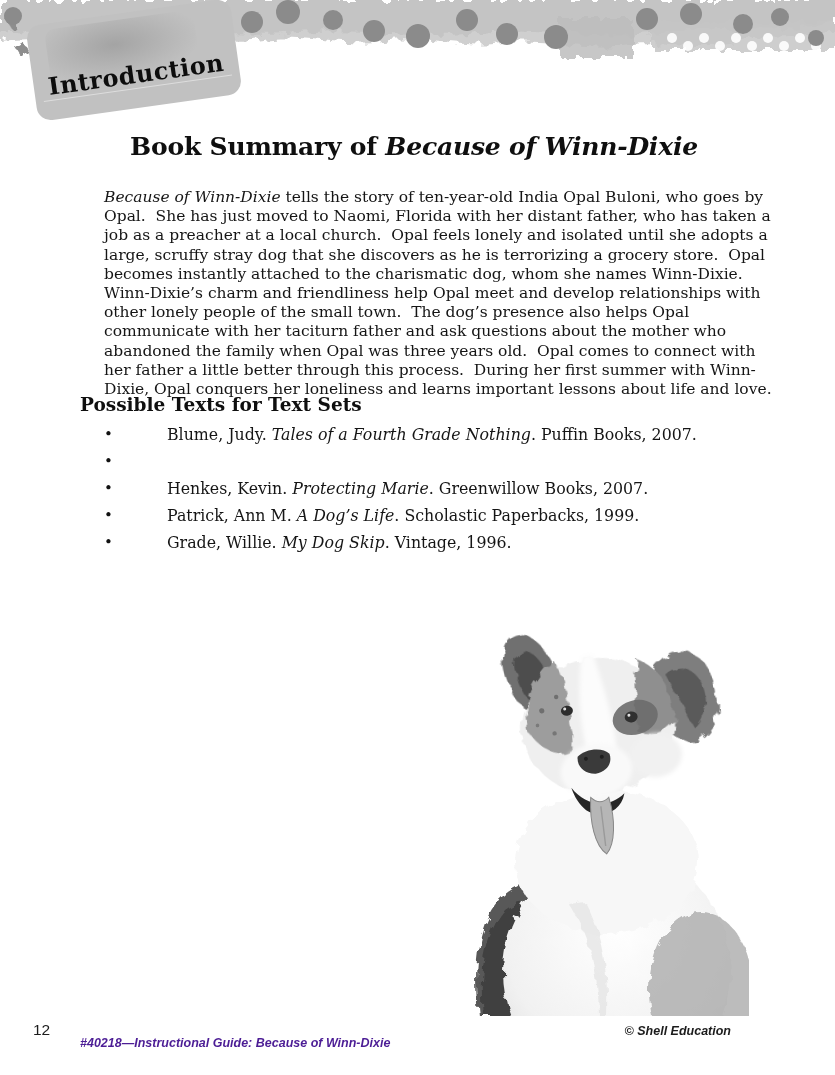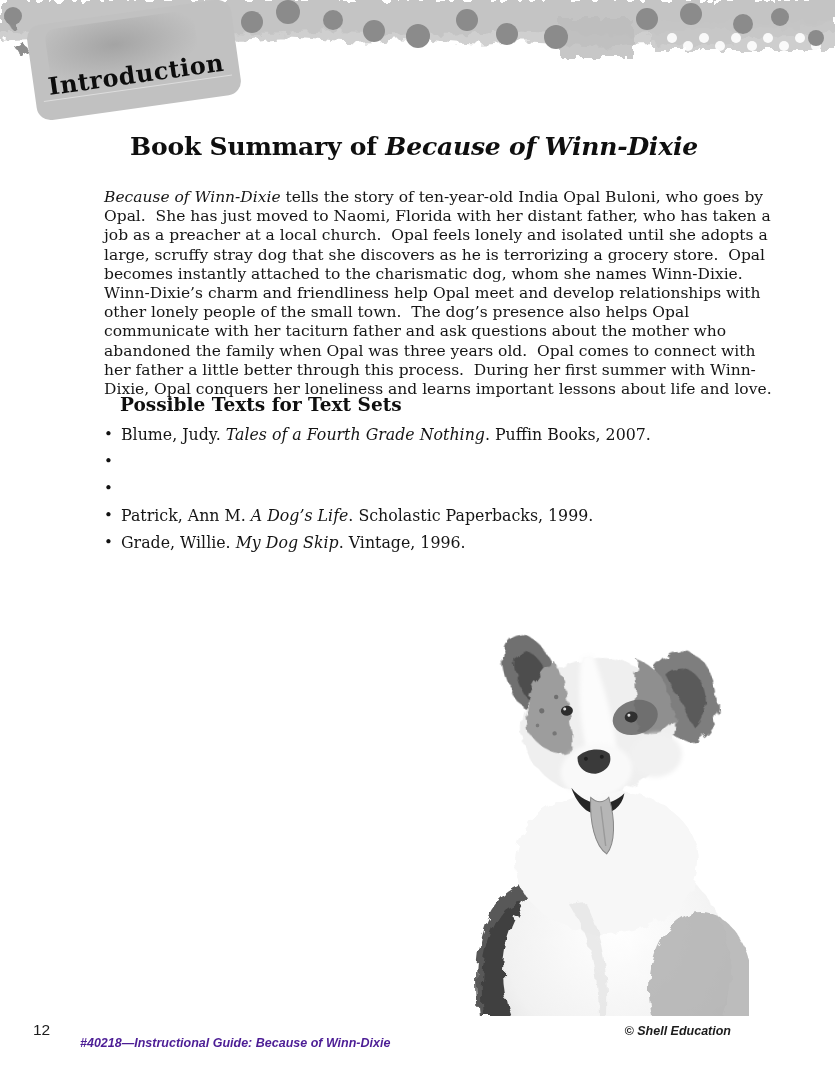--- a/index.html
+++ b/index.html
@@ -42,27 +42,27 @@
   .summary {
     position:absolute; left:80px; top:188px; width:681px;
     font:15.5px/19.2px "DejaVu Serif", serif; color:#151515;
     white-space:pre-wrap;
     margin-left:24px;
   }
   .summary em { font-style:italic; }
 
   .texts-heading {
     position:absolute; left:80px; top:394px;
-    font:700 18.5px "DejaVu Serif", serif; color:#0f0f0f;margin-left:40px;
+    font:700 18.5px "DejaVu Serif", serif; color:#0f0f0f;
   }
 
   .book-list { position:absolute; left:104px; top:425px; width:640px; }
   .book-item {
     display:flex; align-items:center; margin-bottom:8px;
-    font:15.8px/19px "DejaVu Serif", serif; color:#151515;
+    font:15.8px/19px "DejaVu Serif", serif; color:#151515;gap:46px;
   }
   .book-item .bullet {
     width:17px; flex:0 0 17px; font-size:15px; line-height:19px; color:#111;
   }
   .book-item .bullet::before { content:"•"; }
   .book-item .cite em { font-style:italic; }
 
   
   .dog-photo { position:absolute; left:449px; top:604px; width:300px; height:412px; }
 
@@ -141,20 +141,21 @@
 <div class="book-list">
   <div class="book-item">
     <span class="bullet"></span>
     <span class="cite"><span>Blume, Judy. </span><em>Tales of a Fourth Grade Nothing</em><span>. Puffin Books, 2007.</span></span>
   </div>
   <div class="book-item">
     <span class="bullet"></span>
   </div>
   <div class="book-item">
     <span class="bullet"></span>
+    <span class="cite"><span>Henkes, Kevin. </span><em>Protecting Marie</em><span>. Greenwillow Books, 2007.</span></span>
   </div>
   <div class="book-item">
     <span class="bullet"></span>
     <span class="cite"><span>Patrick, Ann M. </span><em>A Dog’s Life</em><span>. Scholastic Paperbacks, 1999.</span></span>
   </div>
   <div class="book-item">
     <span class="bullet"></span>
     <span class="cite"><span>Grade, Willie. </span><em>My Dog Skip</em><span>. Vintage, 1996.</span></span>
   </div>
 </div>

